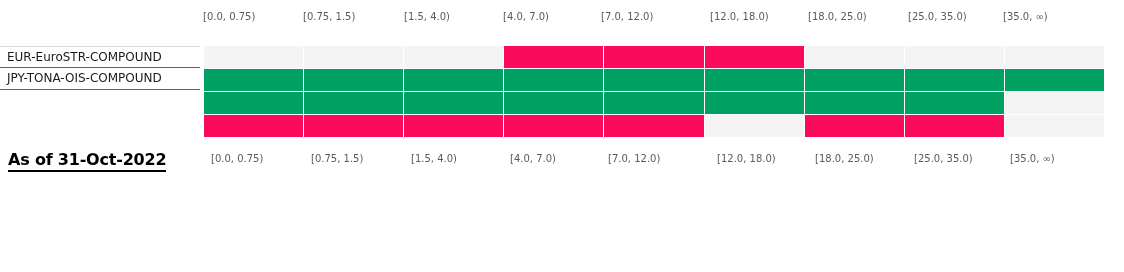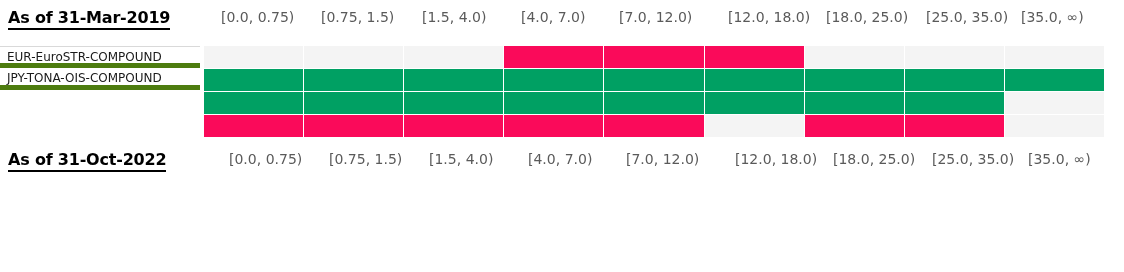--- a/index.html
+++ b/index.html
@@ -35,39 +35,38 @@
     top: 6px;
     height: 22px;
   }
   .panel-2 .header-row { top: 8px; }
 
   .header-cell {
     position: absolute;
     top: 0;
     height: 22px;
     line-height: 22px;
-    font-size: 14px;
+    font-size: 10px;
     color: #5a5a5a;
     text-align: left;
     white-space: nowrap;
-    margin-left: 18px;
   }
 
   .labels { position: absolute; left: 0; width: 200px; }
   .panel-1 .labels { top: 46px; }
 
   .row-label {
     position: relative;
     height: 22px;
     line-height: 21px;
     font-size: 12px;
     color: #1a1a1a;
     padding-left: 7px;
     white-space: nowrap;
-    border-bottom: 5px solid #4d7c0f;
+    border-bottom: 1px solid #4d7c0f;
   }
   .row-label:first-child { border-top: 1px solid #d9d9d9; }
 
   .grid {
     position: absolute;
     display: grid;
     grid-template-columns: repeat(9, 1fr);
     grid-auto-rows: 22px;
     gap: 1px;
     background: #ffffff;
@@ -77,21 +76,20 @@
   .cell { width: 100%; height: 100%; }
   .cell.green  { background: #00a063; }
   .cell.red    { background: #fa0a5a; }
   .cell.empty  { background: #f4f4f4; }
 </style>
 </head>
 <body>
 
 <div id="root">
     <div class="panel panel-1">
-      <div class="panel-title">As of 31-Mar-2019</div>
       <div class="header-row">
         <div class="header-cell" style="left: 203px;">[0.0, 0.75)</div>
         <div class="header-cell" style="left: 303px;">[0.75, 1.5)</div>
         <div class="header-cell" style="left: 404px;">[1.5, 4.0)</div>
         <div class="header-cell" style="left: 503px;">[4.0, 7.0)</div>
         <div class="header-cell" style="left: 601px;">[7.0, 12.0)</div>
         <div class="header-cell" style="left: 710px;">[12.0, 18.0)</div>
         <div class="header-cell" style="left: 808px;">[18.0, 25.0)</div>
         <div class="header-cell" style="left: 908px;">[25.0, 35.0)</div>
         <div class="header-cell" style="left: 1003px;">[35.0, ∞)</div>

